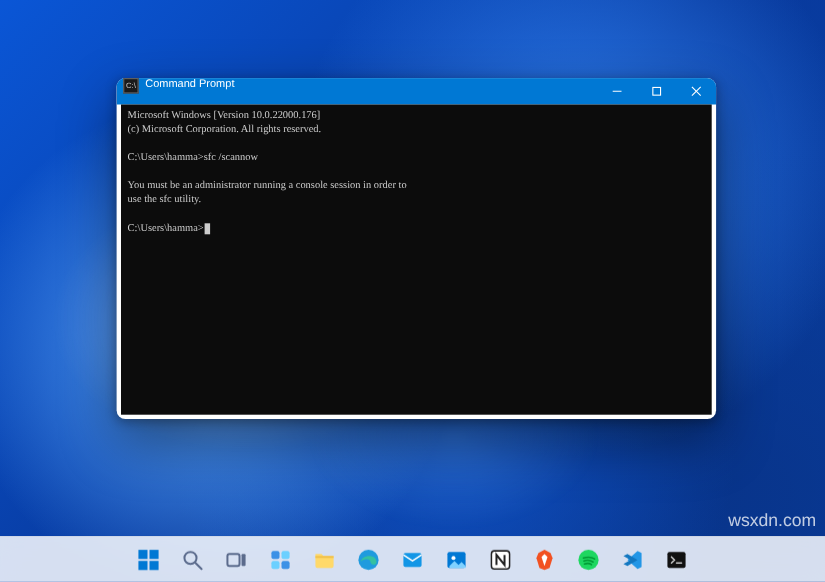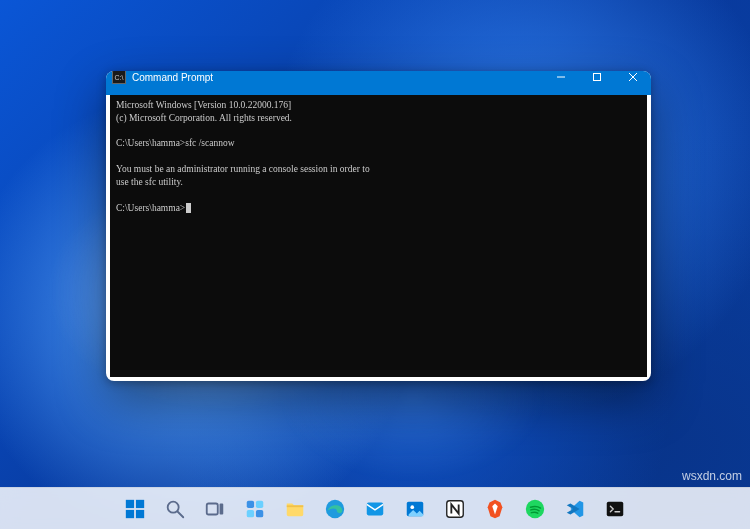--- a/index.html
+++ b/index.html
@@ -32,21 +32,21 @@
     width: 545px; height: 310px;
     background: #ffffff;
     border-radius: 8px;
     box-shadow: 0 20px 50px rgba(0,0,0,0.45), 0 2px 10px rgba(0,0,0,0.3);
     display: flex; flex-direction: column;
     overflow: hidden;
   }
   .titlebar {
     height: 24px;
     background: #0078d4;
-    display: flex; align-items: center;
+    display: flex; align-items: flex-start;
     padding: 0 0 12px 6px;
     color: #ffffff;
     font-size: 10px;
   }
   .titlebar .app-icon {
     width: 14px; height: 14px;
     background: #1a1a1a;
     border: 1px solid #666;
     margin-right: 6px;
     display: flex; align-items: center; justify-content: center;
@@ -89,21 +89,21 @@
   }
   .tb-item {
     width: 34px; height: 34px;
     border-radius: 4px;
     display: flex; align-items: center; justify-content: center;
   }
   .tb-icon { width: 22px; height: 22px; }
 
   .watermark {
     position: absolute; right: 8px; bottom: 46px;
-    font-size: 12px; color: rgba(255,255,255,0.75);
+    font-size: 16px; color: rgba(255,255,255,0.75);
     font-family: Arial, sans-serif;
   }
 </style>
 </head>
 <body>
 
 <div class="desktop">
   <div class="bloom"></div>
 
   <div class="window">

